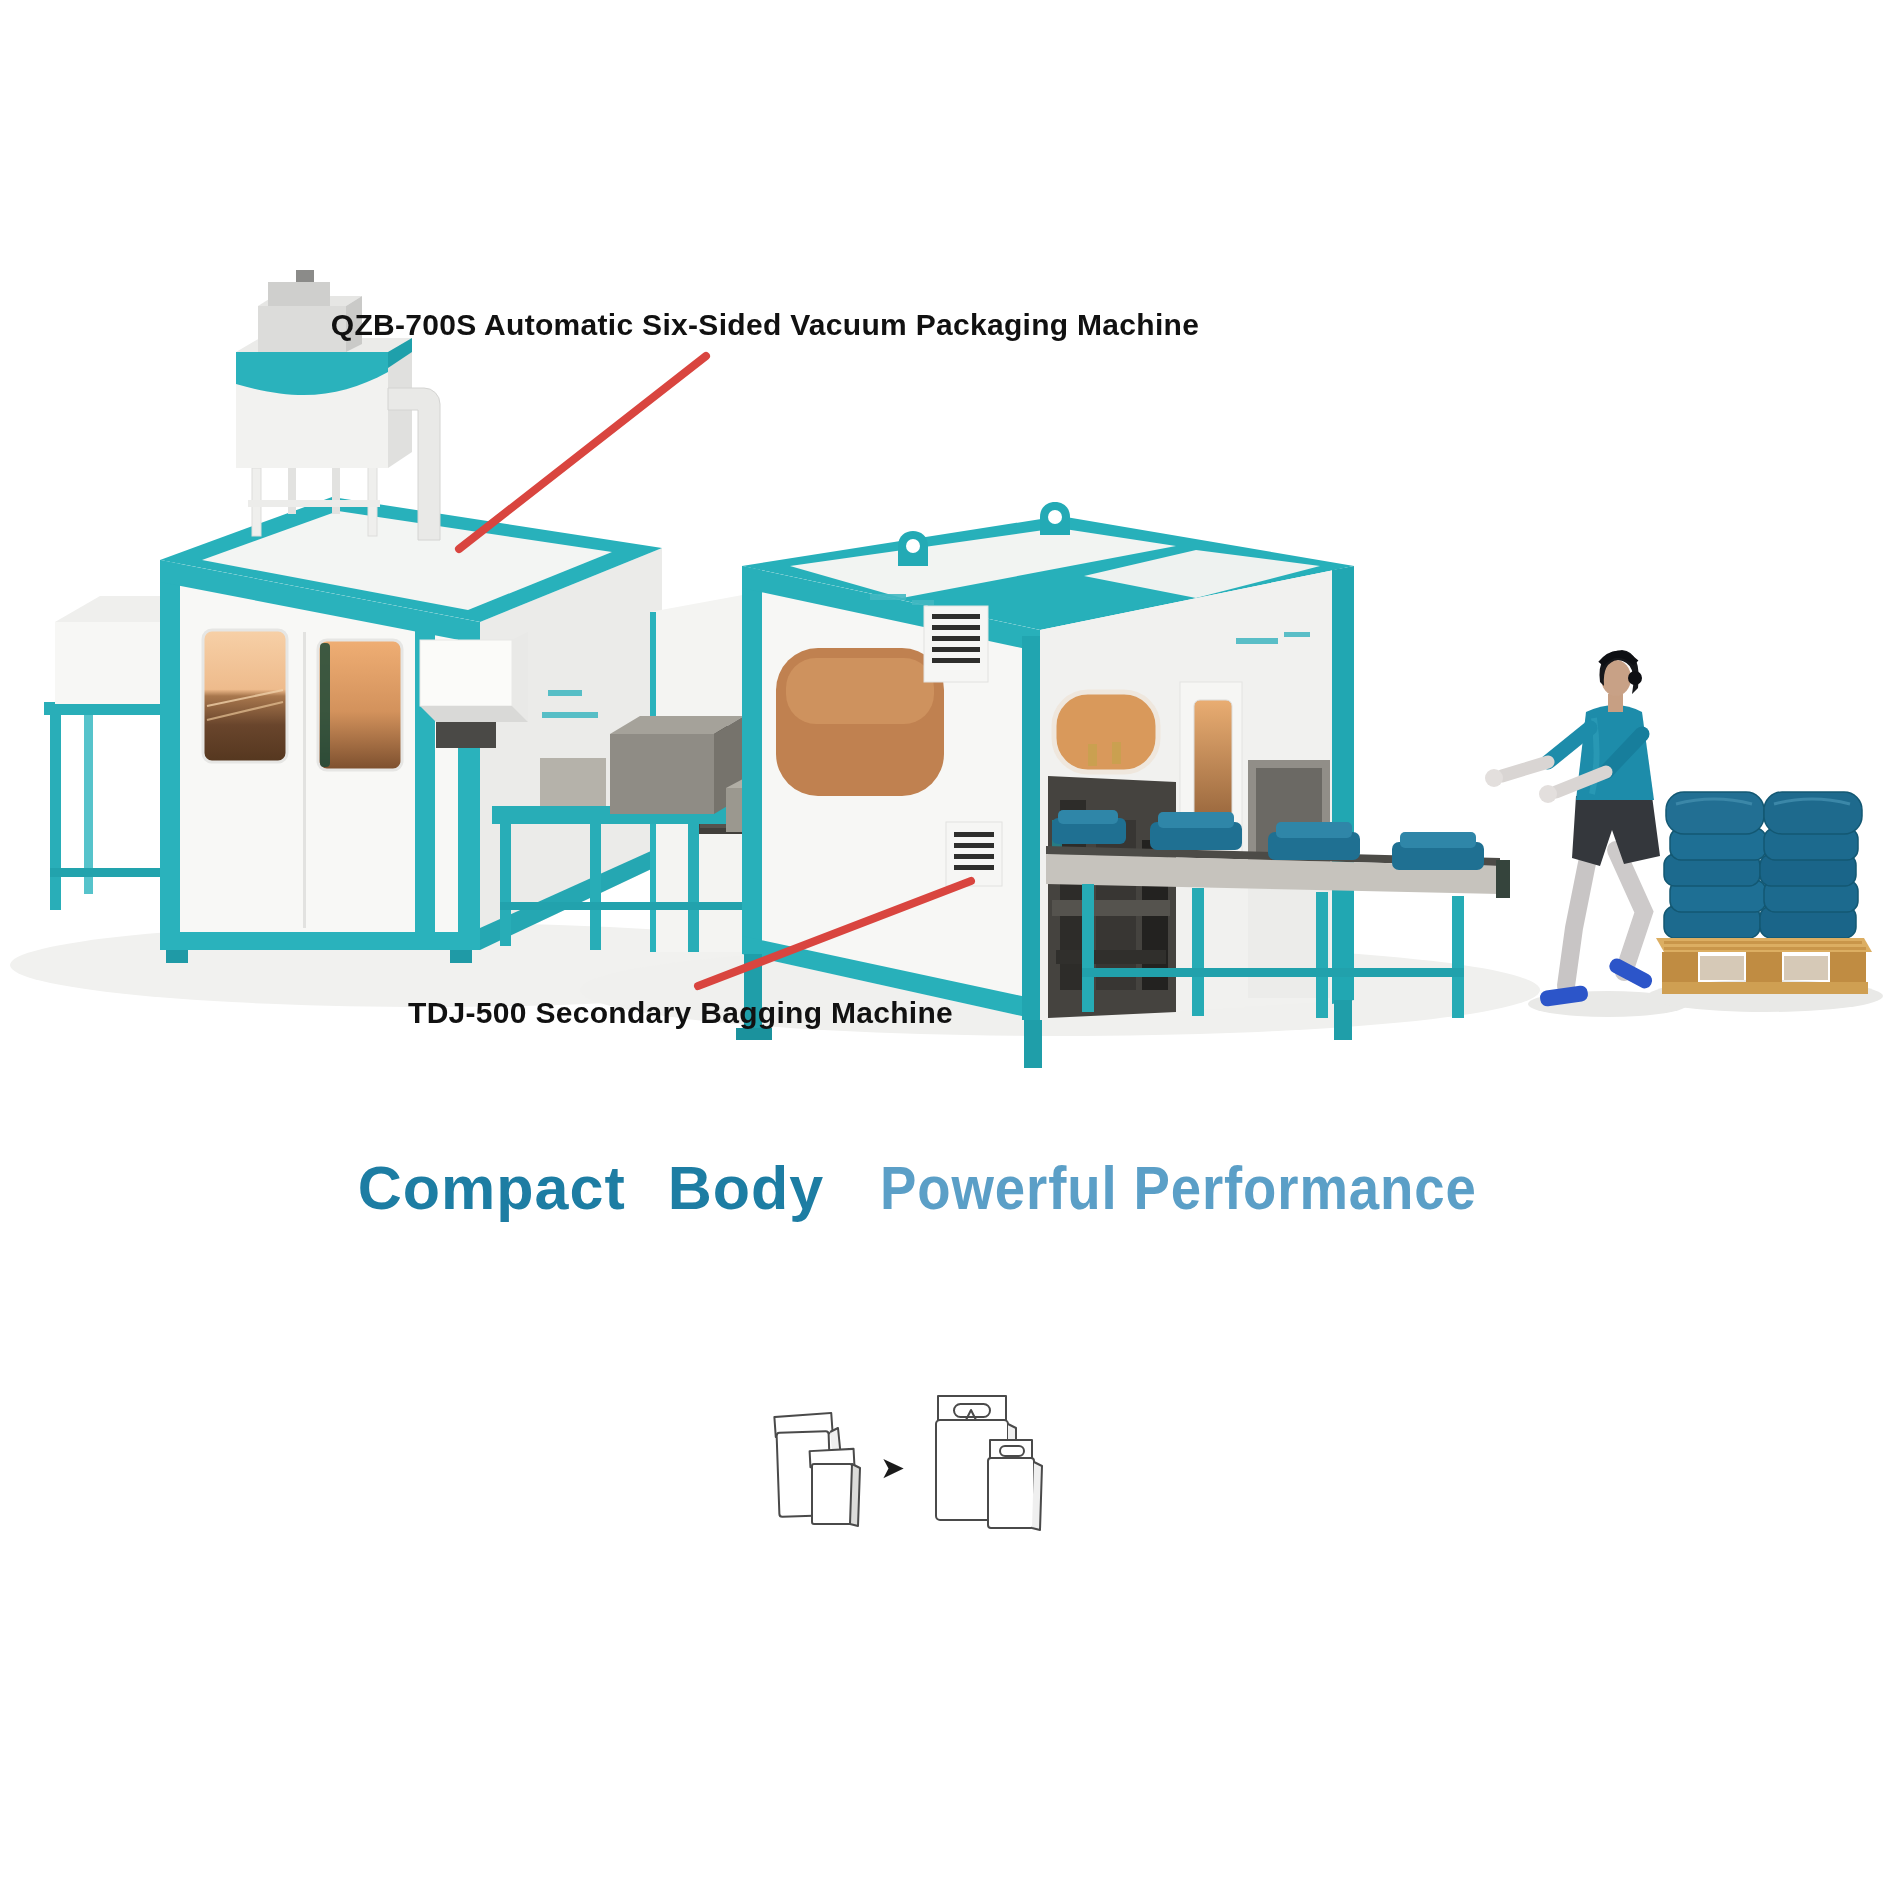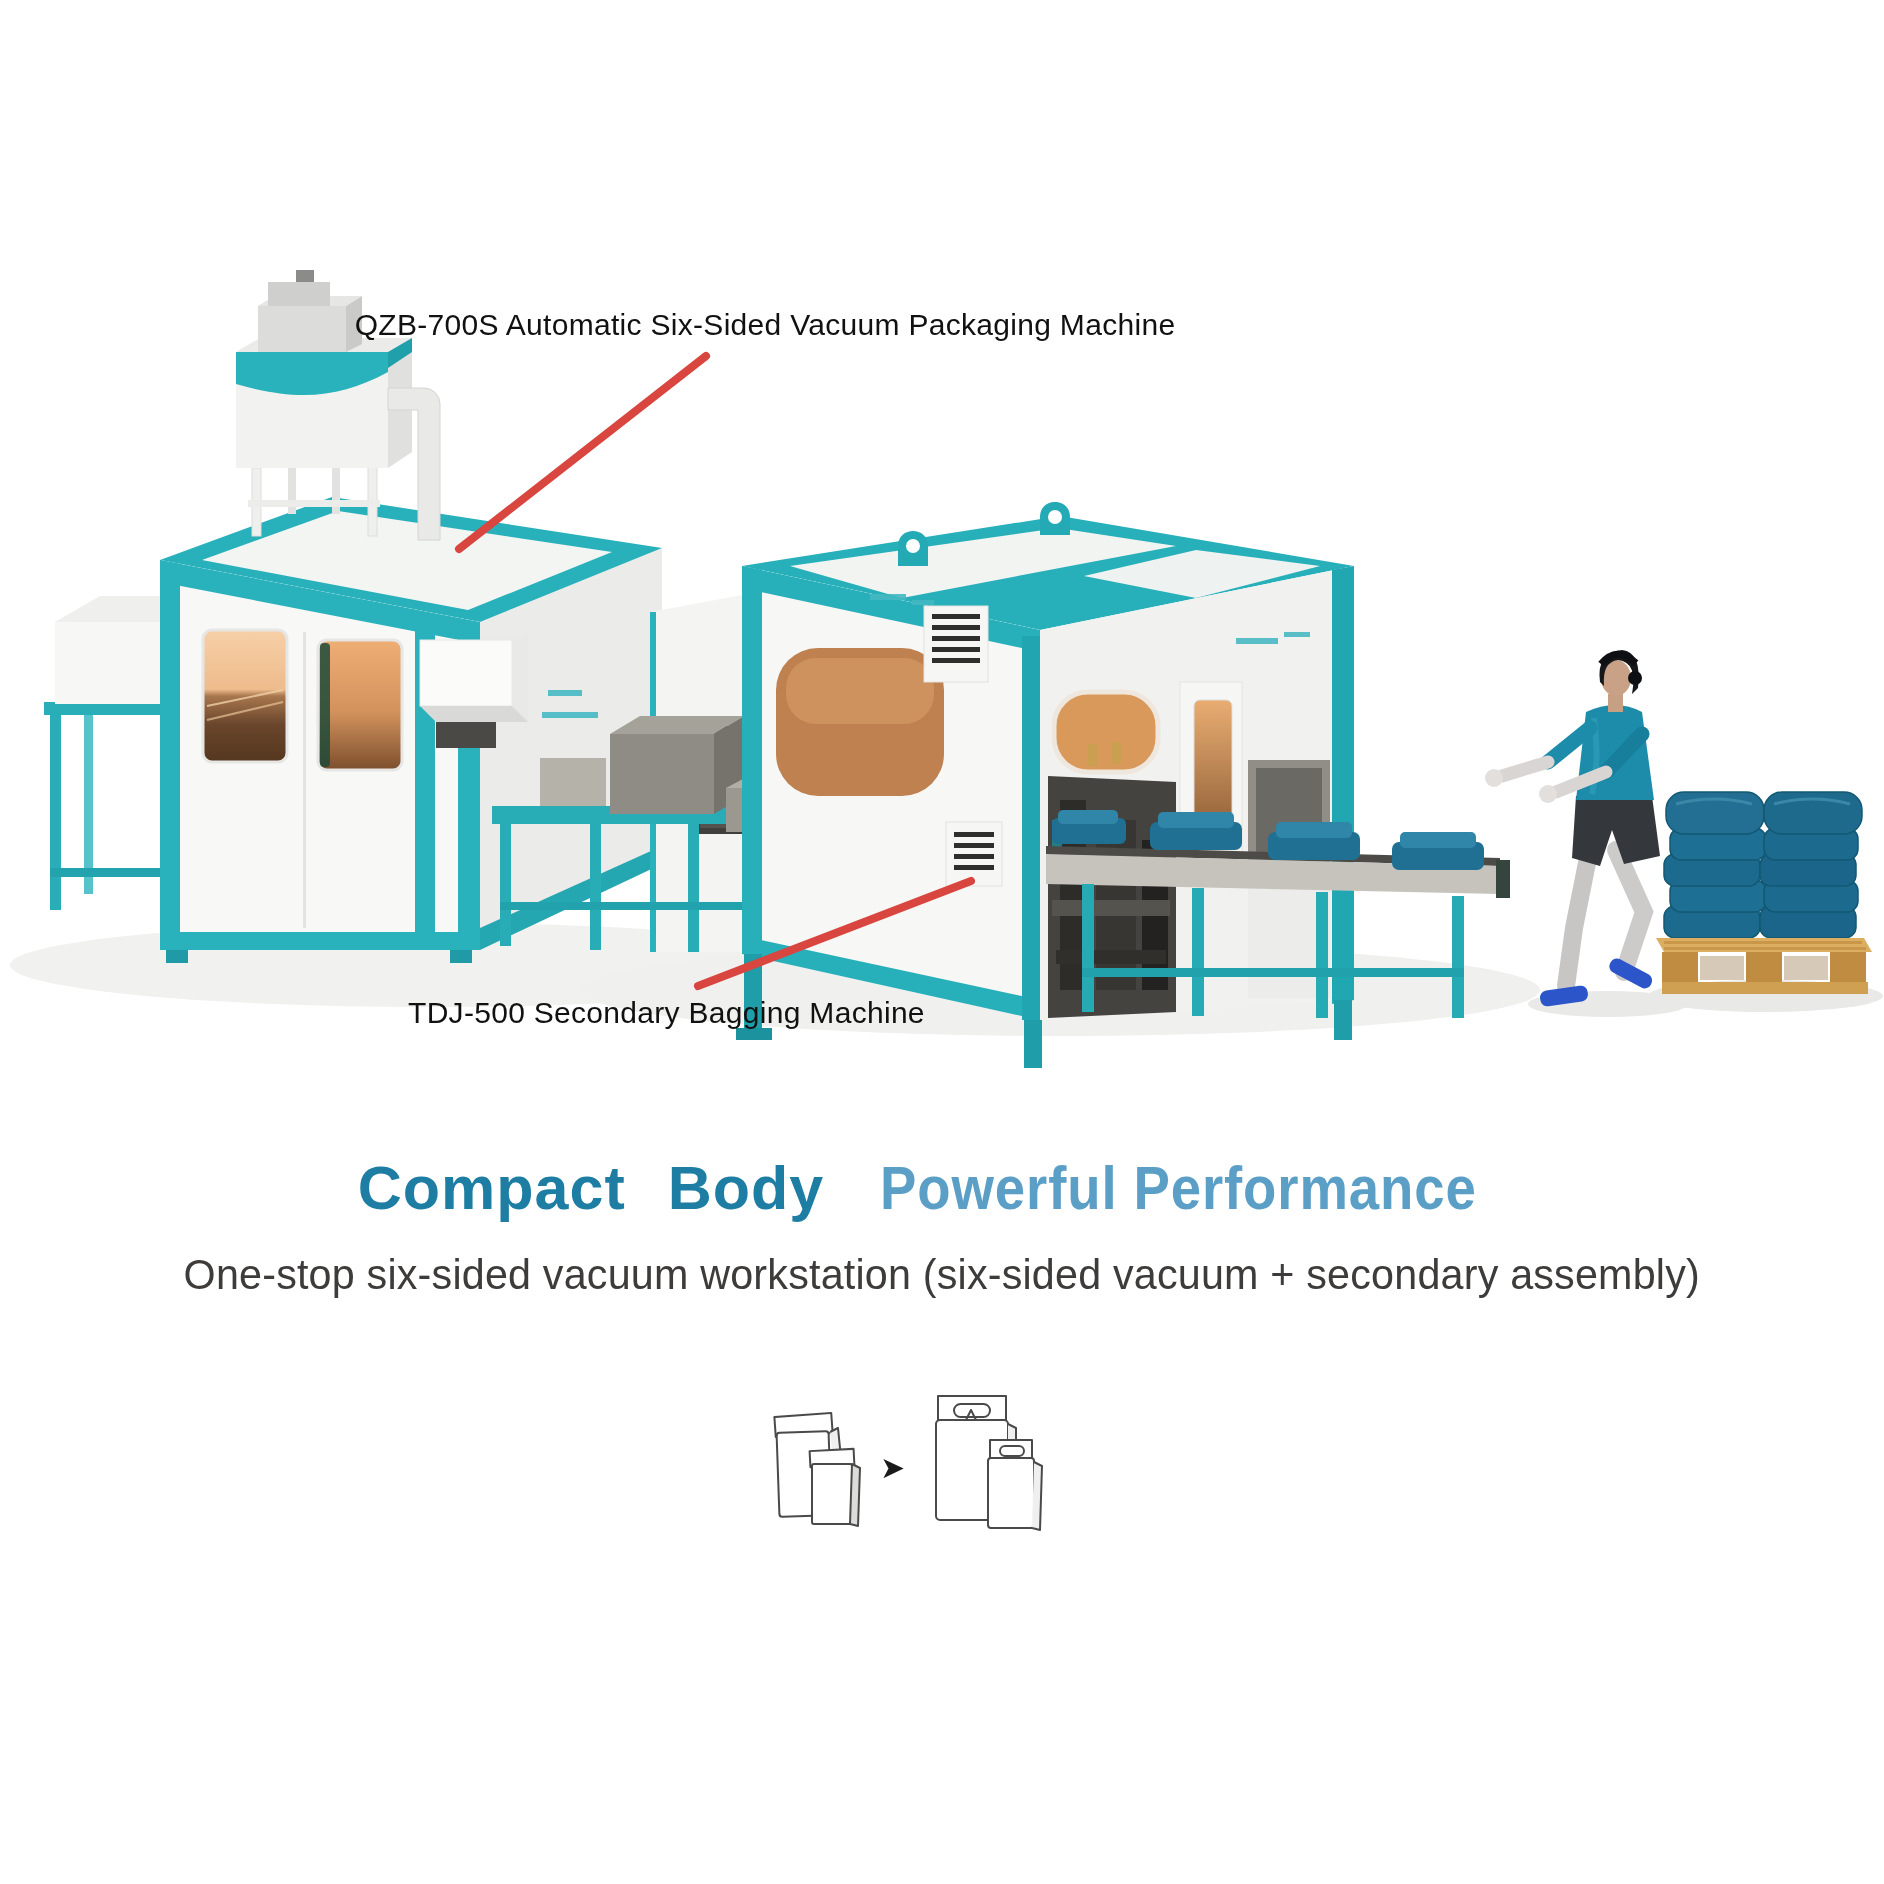--- a/index.html
+++ b/index.html
@@ -1,19 +1,19 @@
 <!DOCTYPE html>
 <html><head>
 <meta charset="utf-8">
 <style>
   html,body{margin:0;padding:0;background:#fff;}
   .stage{position:relative;width:1884px;height:1884px;background:#ffffff;overflow:hidden;
          font-family:"Liberation Sans",sans-serif;}
   .abs{position:absolute;}
-  .callout-label{font-weight:normal;color:#111111;font-size:30px;letter-spacing:.3px;white-space:nowrap;}
+  .callout-label{font-weight:bold;color:#111111;font-size:30px;letter-spacing:.3px;white-space:nowrap;}
   #label1{left:0;top:308px;width:1530px;text-align:center;}
   #label2{left:408px;top:996px;}
   .heading{left:16px;top:1152px;width:1884px;display:flex;justify-content:center;align-items:baseline;gap:56px;white-space:nowrap;}
   .heading .part1{font-size:61px;font-weight:bold;color:#1d7da3;letter-spacing:1px;word-spacing:24px;}
   .heading .part2{font-size:62px;font-weight:bold;color:#5b9fc7;display:inline-block;
                   transform:scaleX(.88);transform-origin:left center;letter-spacing:1px;
                   text-shadow:0 0 2px rgba(255,255,255,.55);}
   .subtitle{left:0;top:1250px;width:1884px;text-align:center;color:#3e3c3b;font-size:43px;white-space:nowrap;}
   .subtitle span{display:inline-block;transform:scaleX(.96);transform-origin:center;letter-spacing:.2px;}
   svg{display:block;}
@@ -308,17 +308,14 @@
 
   <div id="label1" class="abs callout-label">QZB-700S Automatic Six-Sided Vacuum Packaging Machine</div>
 
   <div id="label2" class="abs callout-label">TDJ-500 Secondary Bagging Machine</div>
 
   <div class="abs heading">
     <span class="part1">Compact Body</span>
     <span class="part2">Powerful Performance</span>
   </div>
 
-  <div class="abs subtitle">
-    <span>One-stop six-sided vacuum workstation (six-sided vacuum + secondary assembly)</span>
-  </div>
 
 </div>
 
 </body></html>

